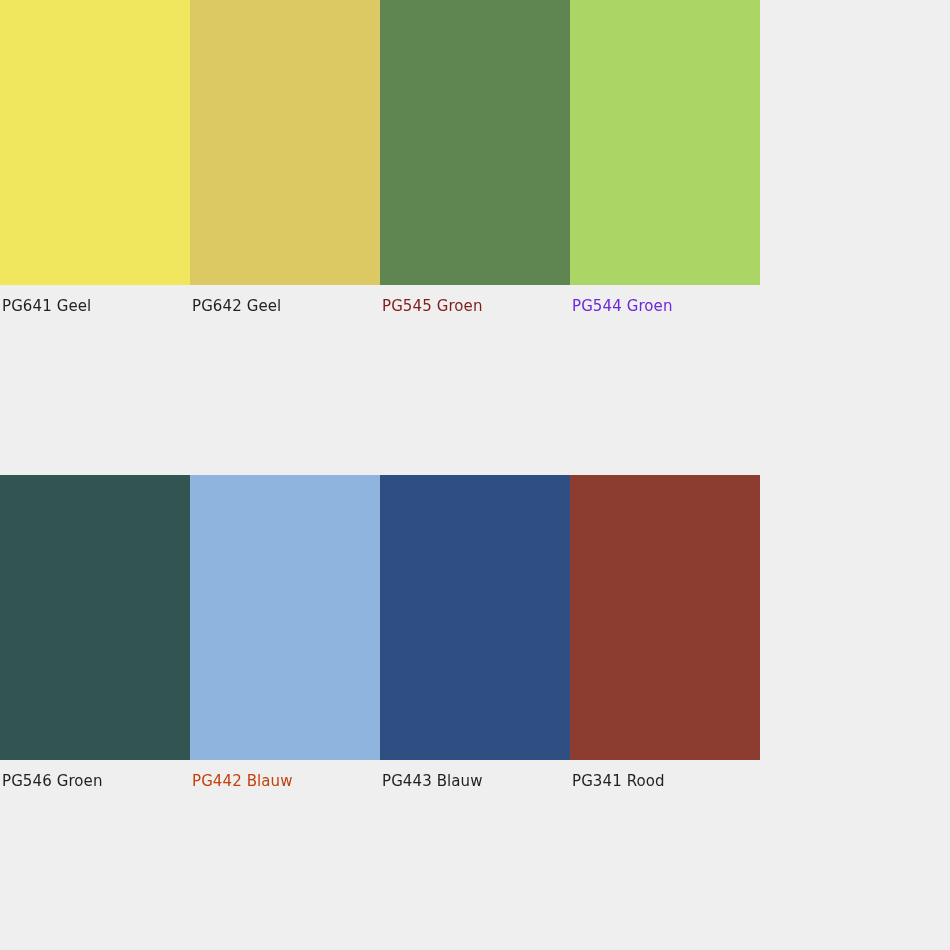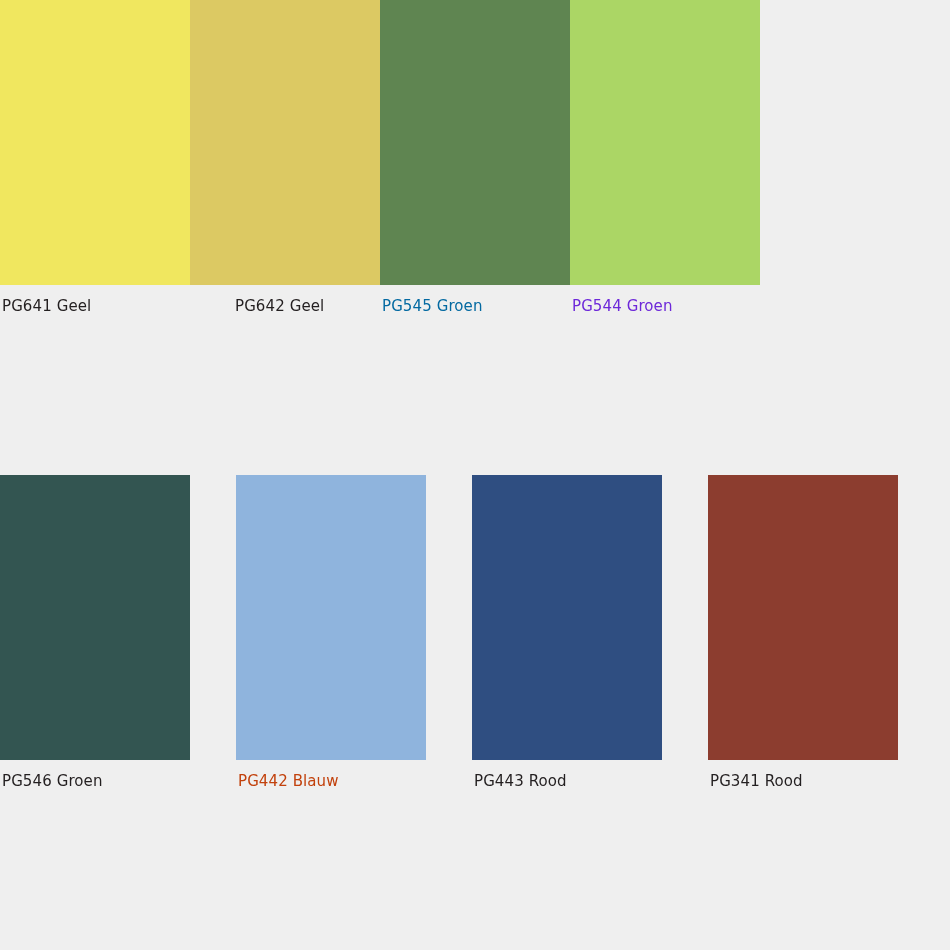--- a/index.html
+++ b/index.html
@@ -19,21 +19,21 @@
     height: 950px;
   }
   .swatch-row {
     position: absolute;
     left: 0;
     width: 950px;
     display: flex;
     flex-direction: row;
   }
   .swatch-row.row-0 { top: 0px; }
-  .swatch-row.row-1 { top: 475px; gap: 46px; }
+  .swatch-row.row-1 { top: 475px; }
 
   .swatch-cell {
     width: 190px;
     position: relative;
   }
   .swatch-chip {
     width: 190px;
     display: block;
   }
   .swatch-row.row-0 .swatch-chip { height: 285px; }
@@ -57,27 +57,27 @@
 
   <div class="swatch-row row-0">
 
     <div class="swatch-cell">
       <div class="swatch-chip" style="background:#f0e75f;"></div>
       <span class="swatch-label" style="color: rgb(35, 31, 32);">PG641 Geel</span>
     </div>
 
     <div class="swatch-cell">
       <div class="swatch-chip" style="background:#dcc963;"></div>
-      <span class="swatch-label" style="color: rgb(35, 31, 32); margin-left: 43px;">PG642 Geel</span>
+      <span class="swatch-label" style="color: rgb(35, 31, 32);">PG642 Geel</span>
     </div>
 
 
     <div class="swatch-cell">
       <div class="swatch-chip" style="background:#5f8551;"></div>
-      <span class="swatch-label" style="color: #0369a1;">PG545 Groen</span>
+      <span class="swatch-label" style="color: #7f1d1d;">PG545 Groen</span>
     </div>
 
     <div class="swatch-cell">
       <div class="swatch-chip" style="background:#abd665;"></div>
       <span class="swatch-label" style="color: #6d28d9;">PG544 Groen</span>
     </div>
 
   </div>
 
   <div class="swatch-row row-1">
@@ -88,21 +88,21 @@
     </div>
 
     <div class="swatch-cell">
       <div class="swatch-chip" style="background:#8fb4dd;"></div>
       <span class="swatch-label" style="color: #c2410c;">PG442 Blauw</span>
     </div>
 
 
     <div class="swatch-cell">
       <div class="swatch-chip" style="background:#2f4e81;"></div>
-      <span class="swatch-label" style="color: rgb(35, 31, 32);">PG443 Rood</span>
+      <span class="swatch-label" style="color: rgb(35, 31, 32);">PG443 Blauw</span>
     </div>
 
     <div class="swatch-cell">
       <div class="swatch-chip" style="background:#8c3d2f;"></div>
       <span class="swatch-label" style="color: rgb(35, 31, 32);">PG341 Rood</span>
     </div>
 
   </div>
 
 </div>

